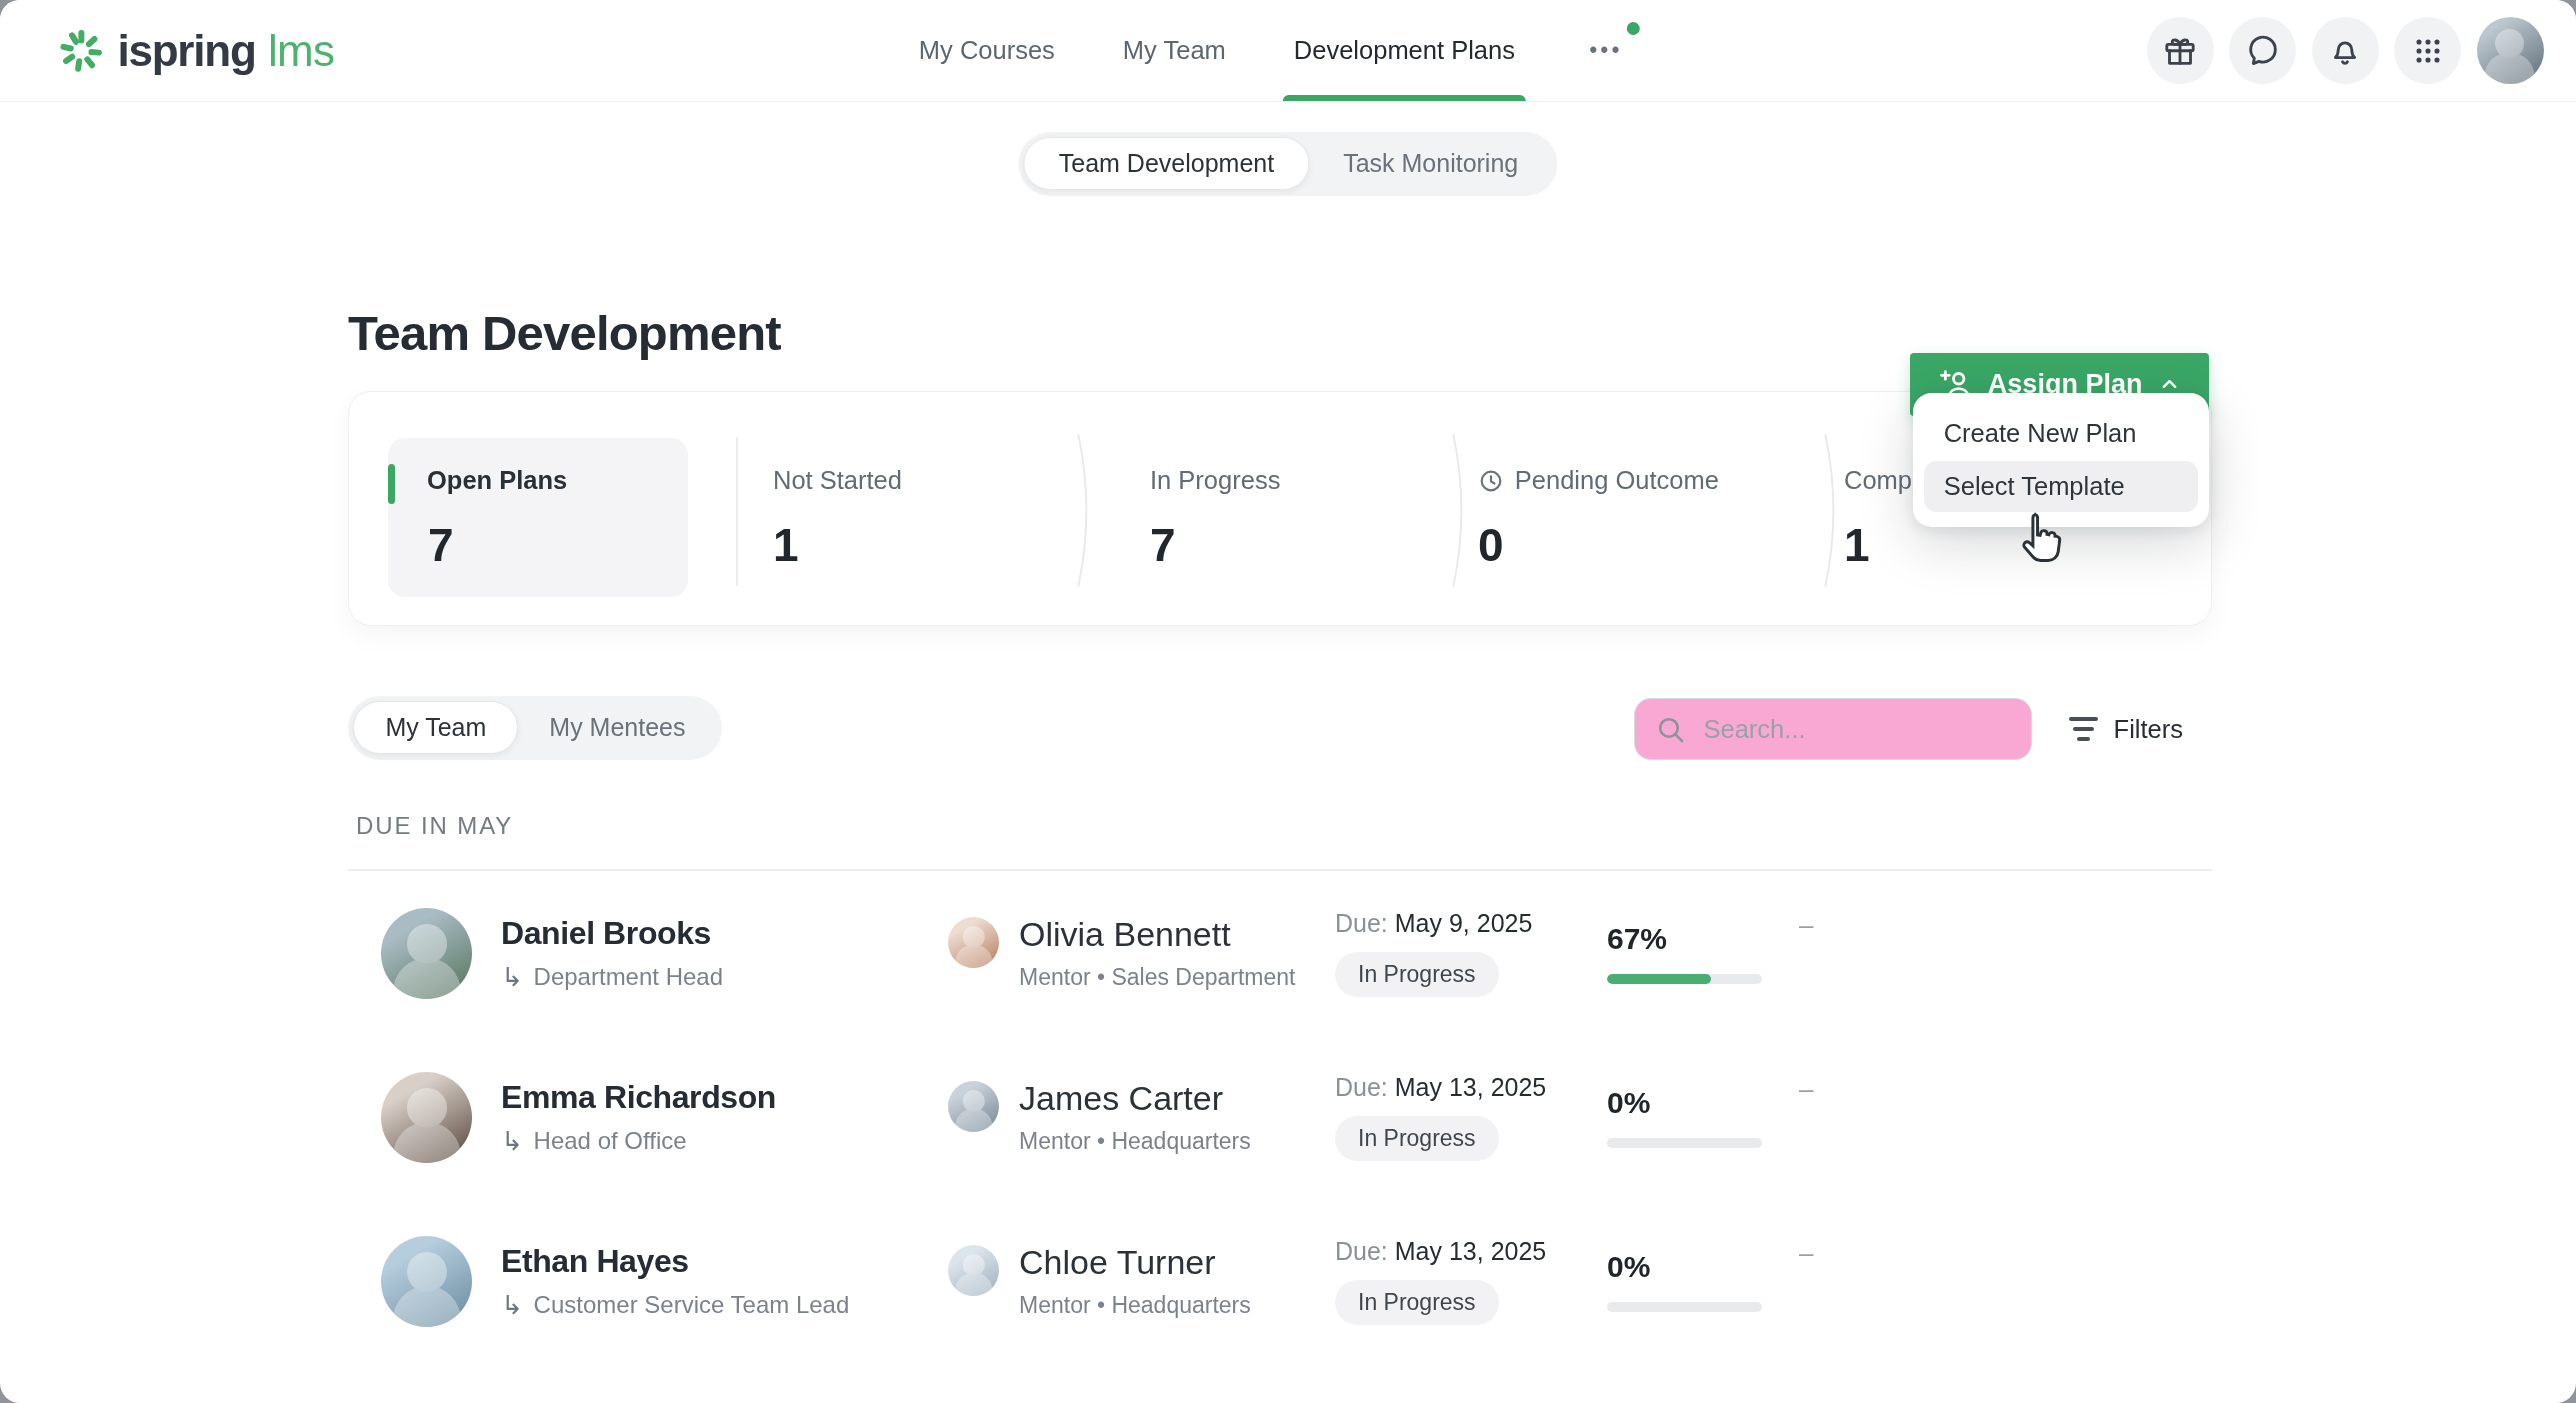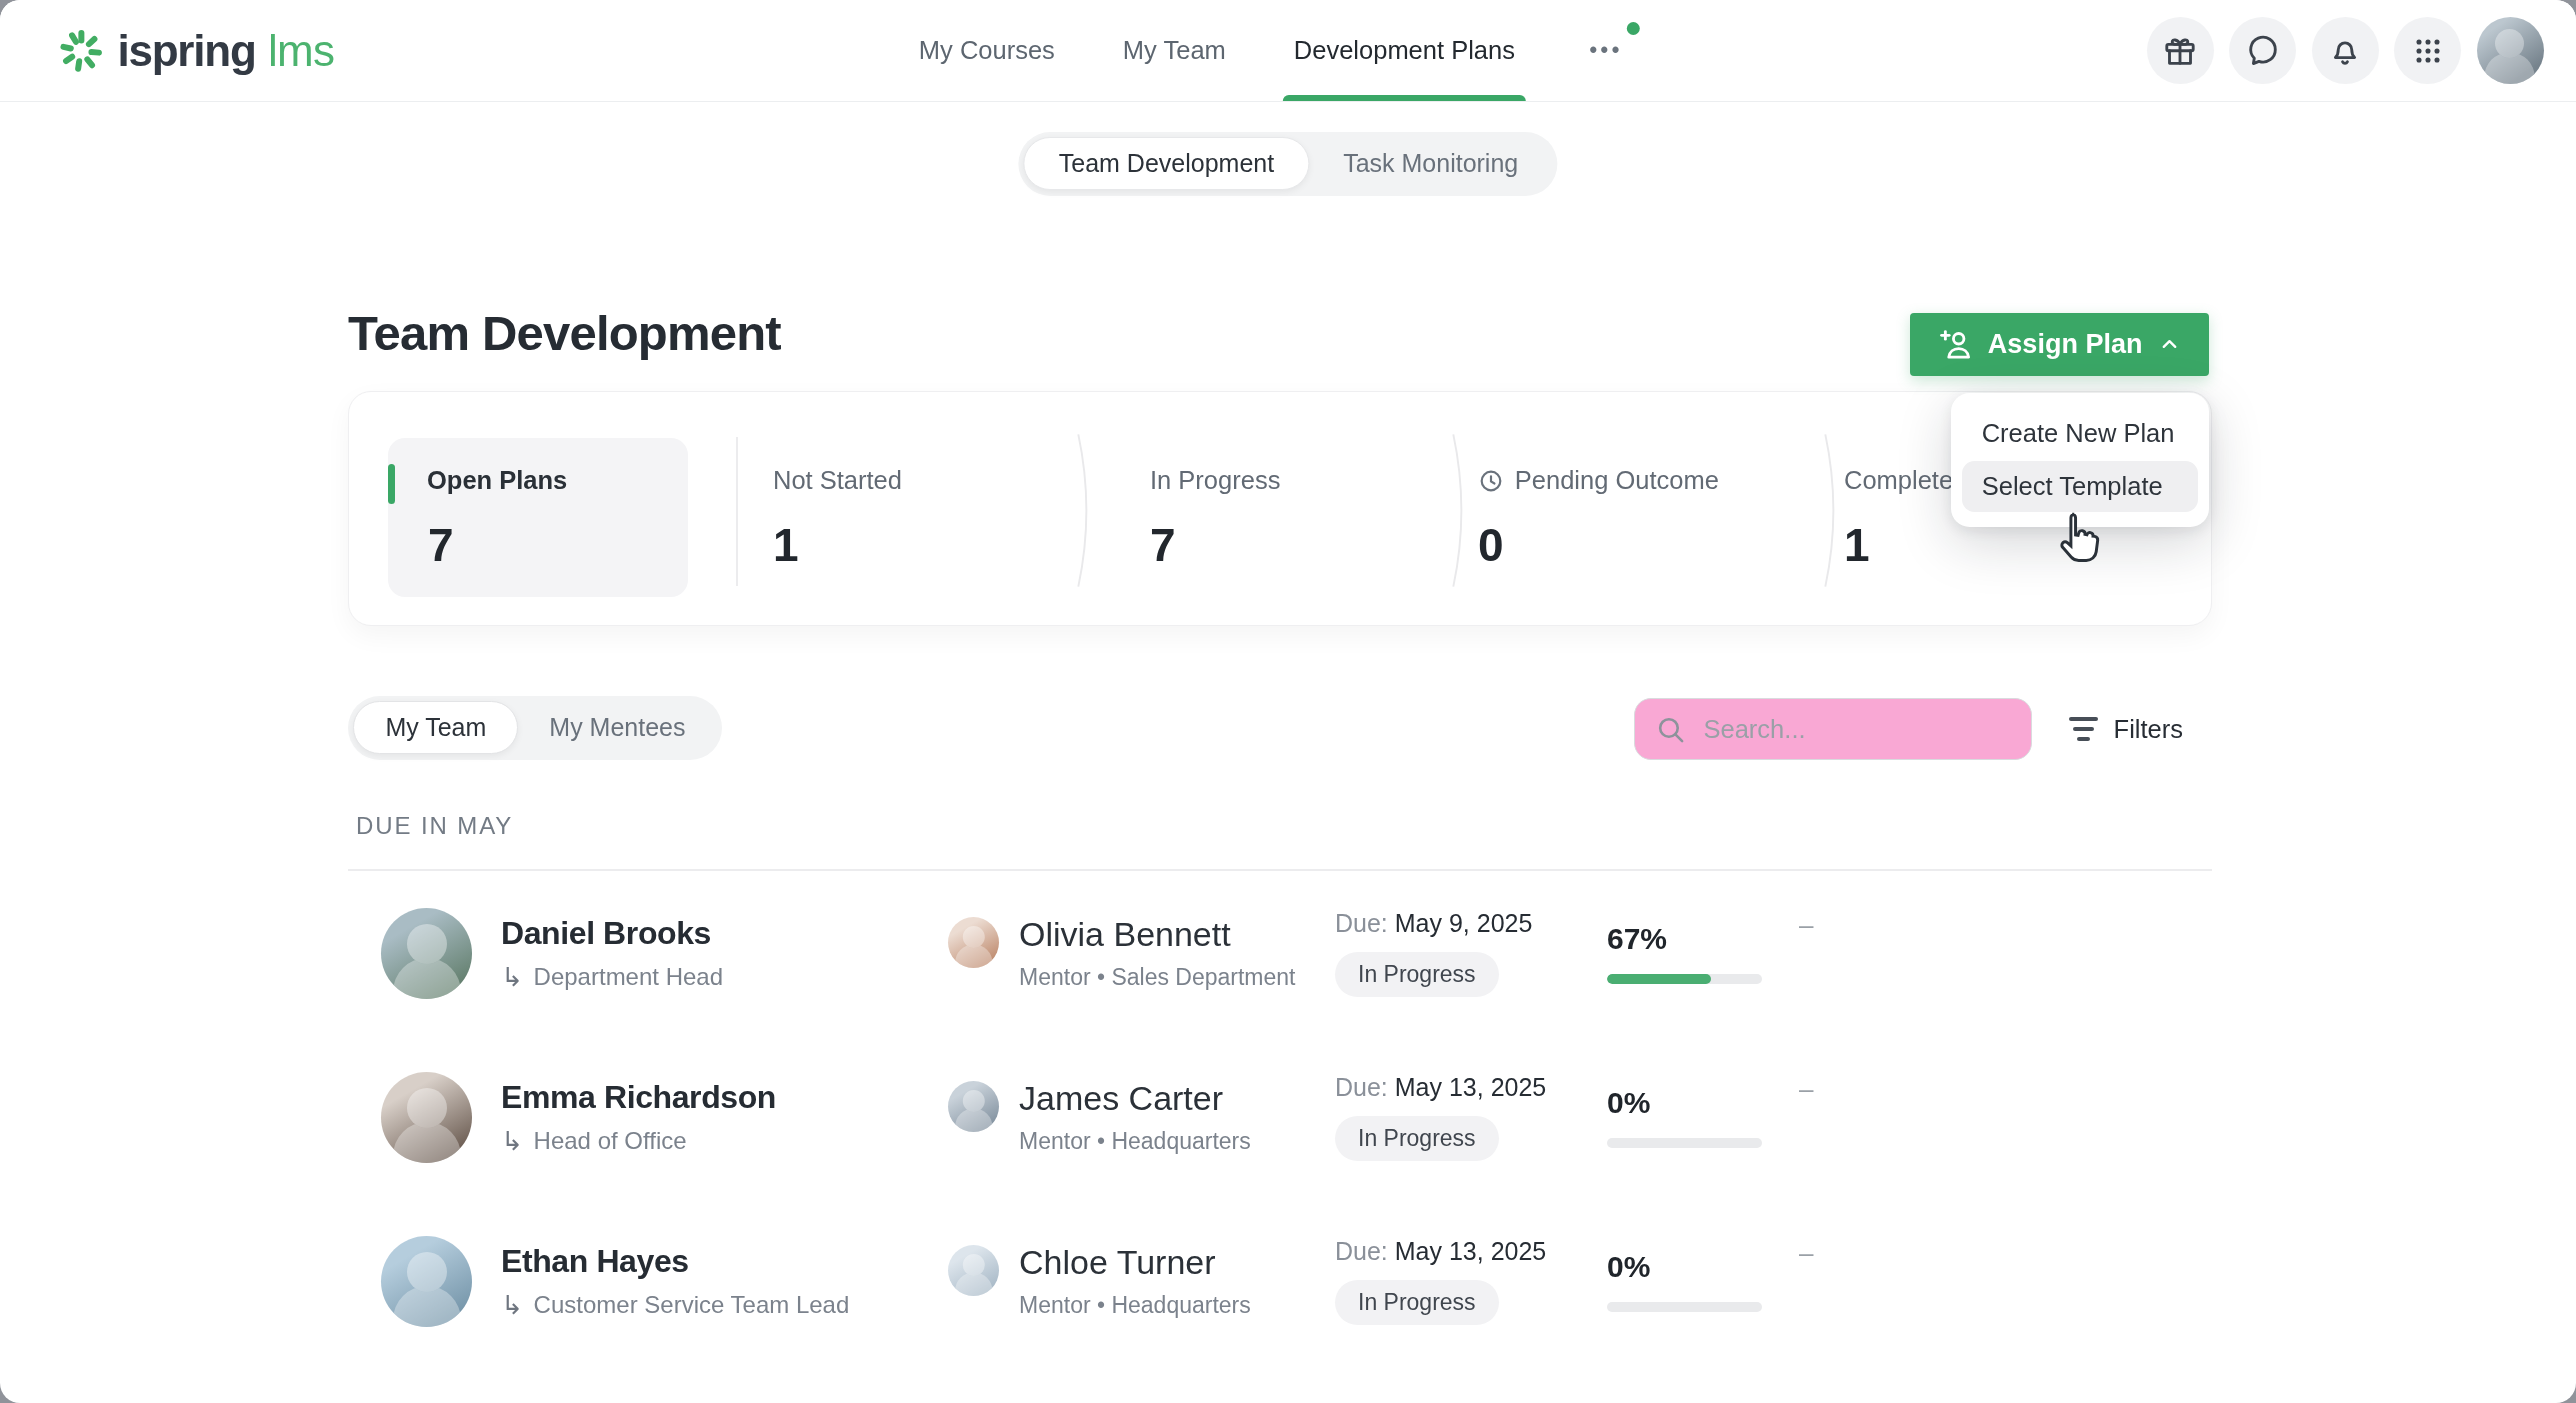--- a/index.html
+++ b/index.html
@@ -45,23 +45,23 @@
   .view-tabs{position:absolute;top:132px;left:50%;transform:translateX(-50%);background:var(--pill-gray);border-radius:773px;padding:5.4px;display:flex;z-index:10;}
   .view-tab{font-size:25px;color:#69717b;padding:0 34px;height:53px;display:flex;align-items:center;border-radius:773px;cursor:pointer;white-space:nowrap;box-sizing:border-box;}
   .view-tab.active{background:#fff;color:#2c3239;border:1.5px solid #e7e8ea;box-shadow:0 2.3px 7.7px rgba(0,0,0,.06);}
 
   
   .container{position:absolute;left:348px;width:1864px;top:0;height:100%;}
   .page-title{position:absolute;top:305px;left:0;font-size:49px;font-weight:bold;color:#262c33;letter-spacing:-0.8px;}
 
   
   .assign-wrap{position:absolute;top:313px;right:3.1px;z-index:100;}
-  .assign-btn{height:63px;background:var(--accent);border-radius:4px;display:flex;align-items:center;gap:15.5px;padding:0 28px;color:#fff;font-size:27px;font-weight:bold;cursor:pointer;box-shadow:0 4.6px 14px rgba(58,167,102,.25);white-space:nowrap;}
+  .assign-btn{height:63px;background:var(--accent);border-radius:4px;display:flex;align-items:center;gap:15.5px;padding:0 28px;color:#fff;font-size:27px;font-weight:bold;cursor:pointer;box-shadow:0 4.6px 14px rgba(58,167,102,.25);white-space:nowrap;margin-top:40px;}
   .assign-btn svg{flex:none;}
-  .dropdown{position:absolute;top:80px;right:0;width:258px;background:#fff;border-radius:18.6px;box-shadow:0 15.5px 54px rgba(20,30,40,.18),0 3.1px 12.4px rgba(20,30,40,.08);padding:12.4px 10.8px;box-sizing:border-box;}
+  .dropdown{position:absolute;top:80px;right:0;width:296px;background:#fff;border-radius:18.6px;box-shadow:0 15.5px 54px rgba(20,30,40,.18),0 3.1px 12.4px rgba(20,30,40,.08);padding:12.4px 10.8px;box-sizing:border-box;}
   .dropdown-item{font-size:25.5px;color:#2e343b;padding:0 20px;height:51px;display:flex;align-items:center;border-radius:12.4px;margin:2.3px 0;cursor:pointer;white-space:nowrap;}
   .dropdown-item.hovered{background:#efeff1;}
   .hand-cursor{position:absolute;left:102px;top:116px;width:51px;height:59px;z-index:110;}
 
   
   .stats-card{position:absolute;top:391px;left:0;width:1864px;height:235px;background:#fff;border:1.5px solid #efeff1;border-radius:23px;box-shadow:0 9.3px 26px rgba(0,0,0,.045);box-sizing:border-box;}
   .stat-tile{position:absolute;left:39px;top:46px;width:300px;height:159px;background:#f4f4f6;border-radius:17px;cursor:pointer;}
   .stat-accent{position:absolute;left:0;top:26px;width:7px;height:40px;border-radius:4.6px;background:var(--accent);}
   .stat-tile .stat-label{position:absolute;left:39px;top:28px;font-size:25.5px;font-weight:bold;color:#2a3037;}
   .stat-tile .stat-value{position:absolute;left:40px;top:80px;font-size:46px;font-weight:bold;color:#22272d;}

